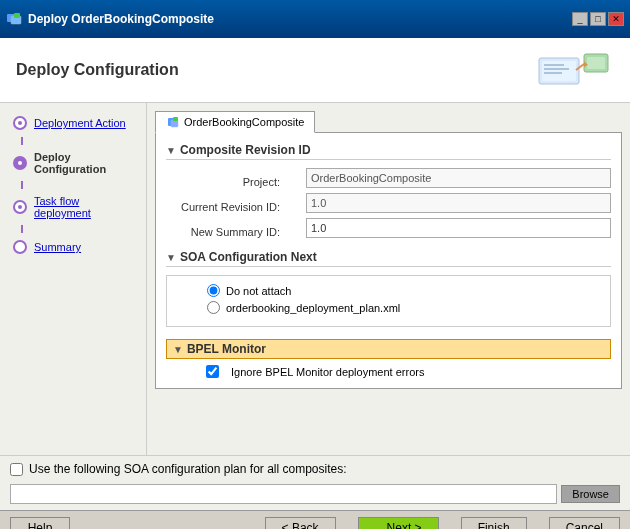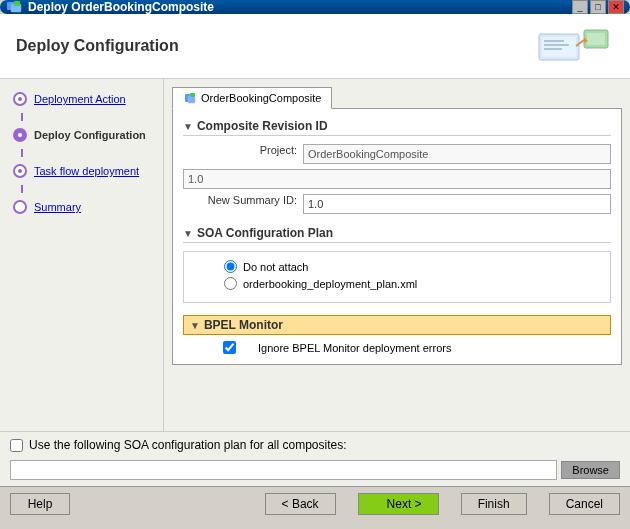--- a/index.html
+++ b/index.html
@@ -9,26 +9,25 @@
       background: #d4d0c8;
       width: 630px;
       height: 529px;
       overflow: hidden;
     }
 
     
     .title-bar {
       background: linear-gradient(to bottom, #0058a3, #003a7a);
       color: white;
-      height: 14px;
+      height: 38px;
       display: flex;
       align-items: center;
       padding: 0 6px;
       justify-content: space-between;
-      border-radius: 7px;
     }
     .title-bar-left {
       display: flex;
       align-items: center;
       gap: 6px;
       font-size: 12px;
       font-weight: bold;
     }
     .title-bar-icon {
       width: 16px;
@@ -80,21 +79,21 @@
 
     
     .content-area {
       display: flex;
       flex: 1;
       overflow: hidden;
     }
 
     
     .sidebar {
-      width: 164px;
+      width: 147px;
       background: #f0f0ea;
       padding: 10px 8px;
       border-right: 1px solid #ccc;
       display: flex;
       flex-direction: column;
       gap: 4px;
     }
     .sidebar-item {
       display: flex;
       align-items: center;
@@ -203,23 +202,23 @@
       color: #333;
     }
     .collapse-icon {
       font-size: 10px;
       color: #555;
     }
 
     
     .form-row {
       display: flex;
-      align-items: flex-start;
+      align-items: flex-end;
       margin-bottom: 5px;
-      gap: 0;
+      gap: 20px;
     }
     .form-label {
       width: 120px;
       font-size: 11px;
       color: #333;
       text-align: right;
       padding-right: 6px;
       flex-shrink: 0;
     }
     .form-input {
@@ -263,21 +262,21 @@
       align-items: center;
       gap: 4px;
       background: #ffe099;
       border: 1px solid #cc8800;
       padding: 2px 6px;
       margin-bottom: 6px;
     }
     .checkbox-row {
       display: flex;
       align-items: center;
-      gap: 22px;
+      gap: 12px;
       font-size: 11px;
       margin-left: 4px;
       padding-left: 36px;
     }
 
     
     .bottom-area {
       border-top: 1px solid #ccc;
       padding: 6px 10px;
       background: #f0f0ea;
@@ -447,33 +446,34 @@
             <span class="collapse-icon">▼</span>
             <span class="section-title">Composite Revision ID</span>
           </div>
 
           <div class="form-row">
             <span class="form-label">Project:</span>
             <input class="form-input" type="text" readonly="" value="OrderBookingComposite" style="">
           </div>
 
           <div class="form-row">
+            <span class="form-label">Current Revision ID:</span>
             <input class="form-input" type="text" readonly="" value="1.0" style="">
           </div>
 
           <div class="form-row">
             <span class="form-label">New Summary ID:</span>
             <input class="form-input editable" type="text" value="1.0" style="">
           </div>
         </div>
 
         <div class="section">
           <div class="section-header">
             <span class="collapse-icon">▼</span>
-            <span class="section-title">SOA Configuration Plan</span>
+            <span class="section-title">SOA Configuration Next</span>
           </div>
 
           <div class="soa-box">
             <div class="radio-row">
               <input type="radio" name="soa-plan" checked="" style="">
               <span>Do not attach</span>
             </div>
             <div class="radio-row">
               <input type="radio" name="soa-plan" style="">
               <span>orderbooking_deployment_plan.xml</span>

